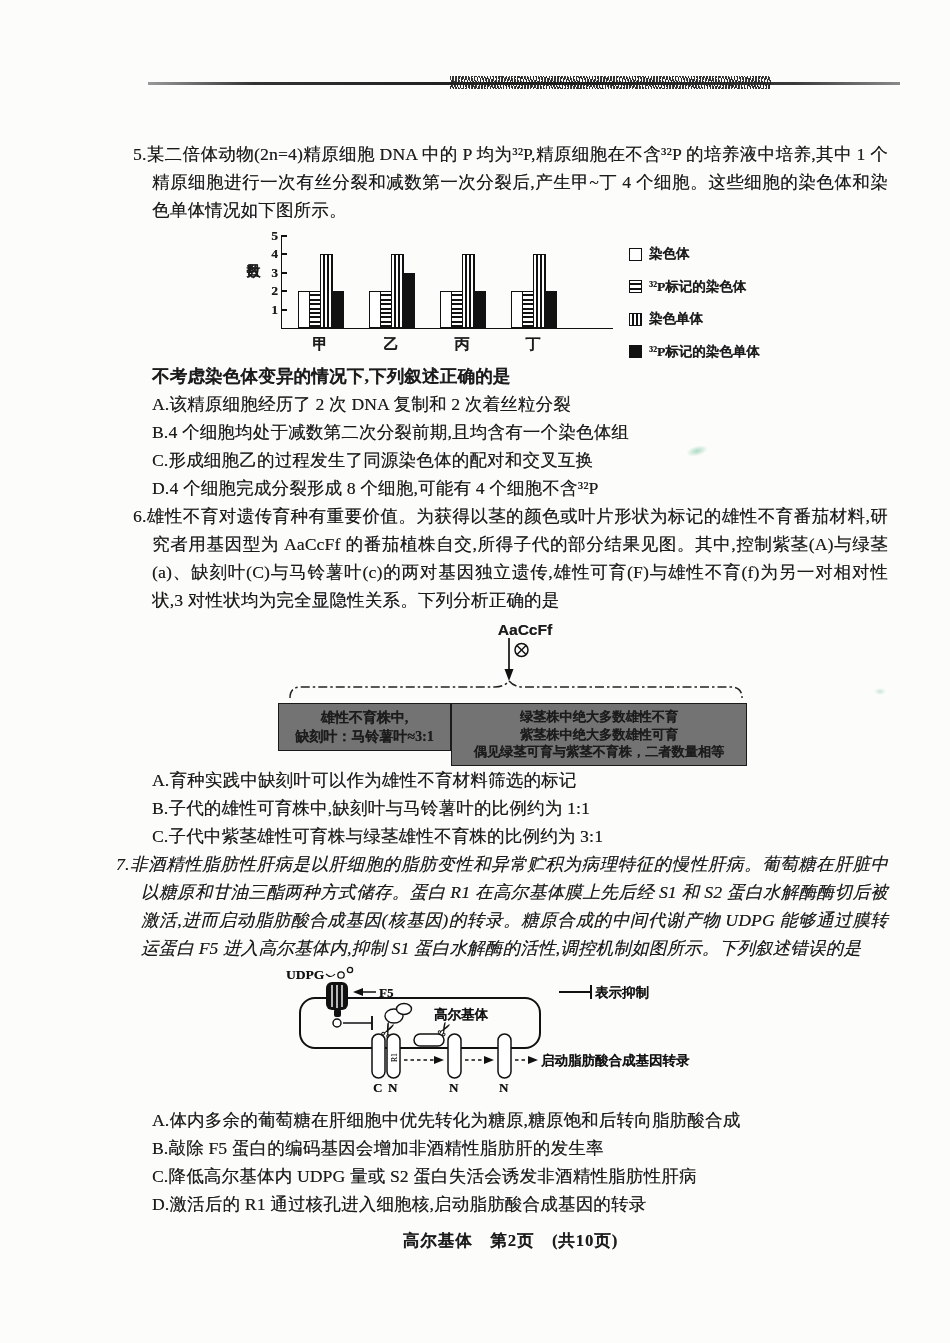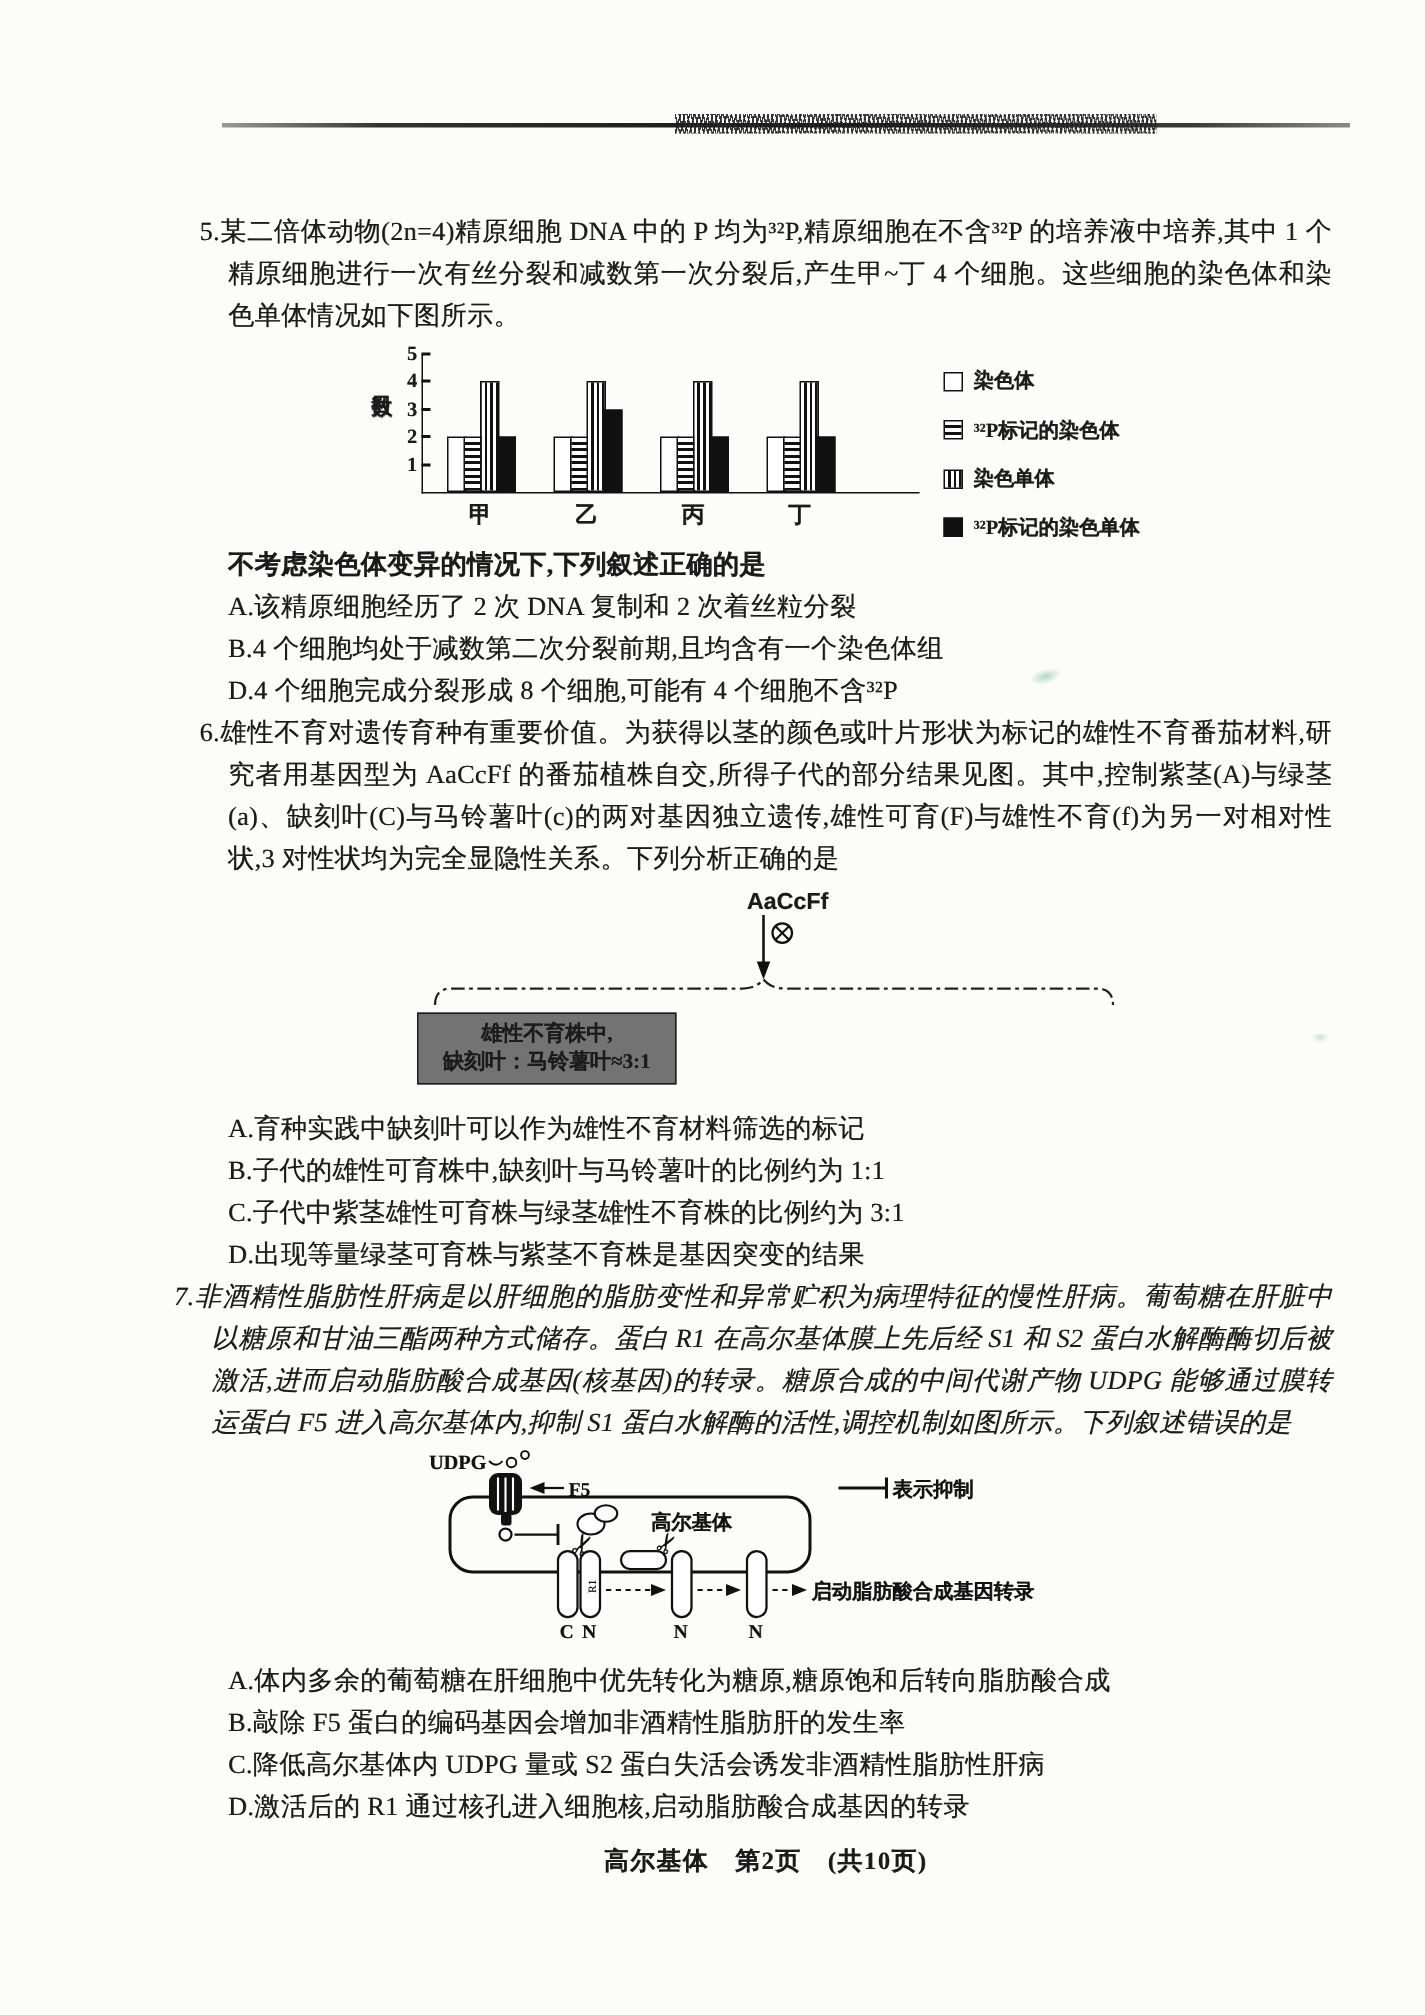--- a/index.html
+++ b/index.html
@@ -154,20 +154,21 @@
           <div class="legend-row">
             <span class="legend-swatch pat-solid"></span>
             <span>³²P标记的染色单体</span>
           </div>
         </div>
     </div>
 
     <div class="stem">不考虑染色体变异的情况下,下列叙述正确的是</div>
     <div class="opt">A.该精原细胞经历了 2 次 DNA 复制和 2 次着丝粒分裂</div>
     <div class="opt">B.4 个细胞均处于减数第二次分裂前期,且均含有一个染色体组</div>
+    <div class="opt">C.形成细胞乙的过程发生了同源染色体的配对和交叉互换</div>
     <div class="opt">D.4 个细胞完成分裂形成 8 个细胞,可能有 4 个细胞不含³²P</div>
   </section>
 
   <section>
     <p class="q"><span class="qnum">6.</span><span>雄性不育对遗传育种有重要价值。为获得以茎的颜色或叶片形状为标记的雄性不育番茄材料,研究者用基因型为 AaCcFf 的番茄植株自交,所得子代的部分结果见图。其中,控制紫茎(A)与绿茎(a)、缺刻叶(C)与马铃薯叶(c)的两对基因独立遗传,雄性可育(F)与雄性不育(f)为另一对相对性状,3 对性状均为完全显隐性关系。下列分析正确的是</span></p>
 
     <div class="q6-diagram">
       <div class="q6-parent">AaCcFf</div>
       <svg class="q6-arrow" width="44" height="46" viewBox="0 0 44 46">
         <line x1="20" y1="2" x2="20" y2="35" stroke="#111" stroke-width="1.7"></line>
@@ -178,26 +179,30 @@
           <line x1="37" y1="9.5" x2="28" y2="18.5" stroke="#111" stroke-width="1.4"></line>
         </g>
       </svg>
       <svg class="q6-brace" width="462" height="20" viewBox="0 0 462 20">
         <path d="M5,18 Q5,7 16,7 L210,7 Q219,7 224,1 Q229,7 238,7 L446,7 Q457,7 457,18" fill="none" stroke="#222" stroke-width="1.5" stroke-dasharray="9 3 2.5 3"></path>
       </svg>
       <div class="q6-box q6-box-left">
         <div>雄性不育株中,</div>
         <div>缺刻叶：马铃薯叶≈3:1</div>
       </div>
+      <div class="q6-box q6-box-right">
+        <div>绿茎株中绝大多数雄性不育</div>
+        <div>紫茎株中绝大多数雄性可育</div>
+        <div>偶见绿茎可育与紫茎不育株，二者数量相等</div>
+      </div>
     </div>
 
     <div class="opt">A.育种实践中缺刻叶可以作为雄性不育材料筛选的标记</div>
     <div class="opt">B.子代的雄性可育株中,缺刻叶与马铃薯叶的比例约为 1:1</div>
     <div class="opt">C.子代中紫茎雄性可育株与绿茎雄性不育株的比例约为 3:1</div>
-    <div class="opt">D.出现等量绿茎可育株与紫茎不育株是基因突变的结果</div>
   </section>
 
   <section class="q7block">
     <p class="q"><span class="qnum">7.</span><span>非酒精性脂肪性肝病是以肝细胞的脂肪变性和异常贮积为病理特征的慢性肝病。葡萄糖在肝脏中以糖原和甘油三酯两种方式储存。蛋白 R1 在高尔基体膜上先后经 S1 和 S2 蛋白水解酶酶切后被激活,进而启动脂肪酸合成基因(核基因)的转录。糖原合成的中间代谢产物 UDPG 能够通过膜转运蛋白 F5 进入高尔基体内,抑制 S1 蛋白水解酶的活性,调控机制如图所示。下列叙述错误的是</span></p>
 
     <svg class="q7-diagram" width="446" height="132" viewBox="0 0 446 132">
 
       <rect x="24" y="34" width="240" height="50" rx="15" fill="none" stroke="#111" stroke-width="2"></rect>
       <text x="158" y="55" font-size="13.5" font-weight="bold">高尔基体</text>
 

